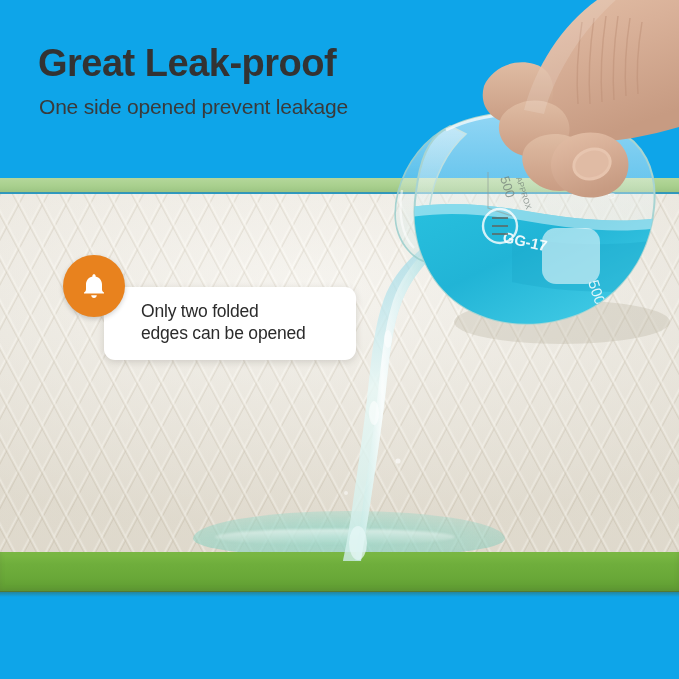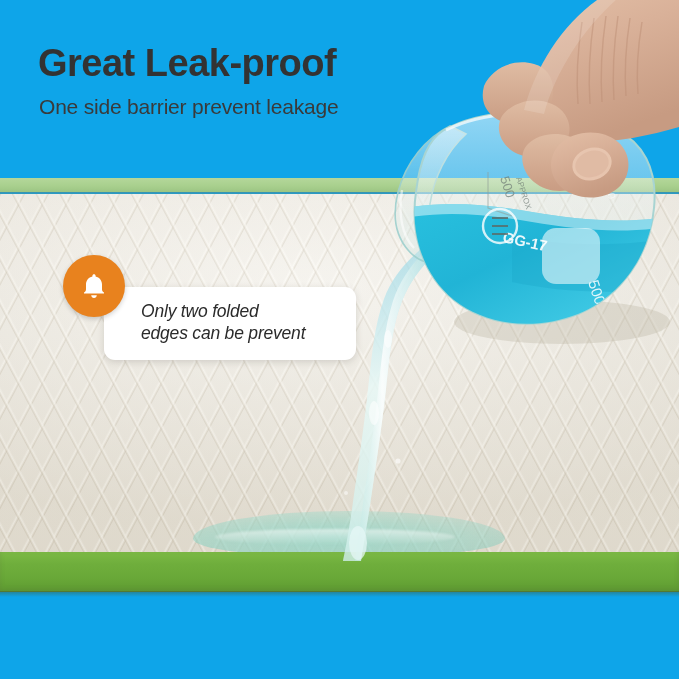--- a/index.html
+++ b/index.html
@@ -97,21 +97,21 @@
   .stream{
     position:absolute;left:330px;top:243px;width:130px;height:320px;
     overflow:visible;
   }
 
   
   .vessel{position:absolute;left:392px;top:86px;width:287px;height:260px;}
   .hand{position:absolute;left:432px;top:-6px;width:250px;height:250px;}
 
   
-  .callout{position:absolute;left:63px;top:255px;width:300px;height:100px;font-style:italic;}
+  .callout{position:absolute;left:63px;top:255px;width:300px;height:100px;}
   .badge{
     position:absolute;left:0;top:0;width:62px;height:62px;border-radius:50%;
     background:#e8821e;
     display:flex;align-items:center;justify-content:center;
     box-shadow:0 2px 5px rgba(0,0,0,.18);
     z-index:2;
   }
   .card{
     position:absolute;left:41px;top:32px;width:252px;
     background:#ffffff;border-radius:11px;
@@ -124,21 +124,21 @@
     font-size:17.5px;color:#2b2b2b;line-height:1.28;
     letter-spacing:-0.2px;white-space:nowrap;
   }
 </style>
 </head>
 <body>
 
 <div class="stage">
 
   <div class="headline">Great Leak-proof</div>
-  <div class="subhead">One side barrier prevent leakage</div>
+  <div class="subhead">One side opened prevent leakage</div>
 
   <div class="mat">
     <div class="mat-top-edge"></div>
     <div class="mat-top-shadow"></div>
 
     <div class="mat-face">
       <div class="texture"></div>
       <div class="mat-vignette"></div>
     </div>
 
@@ -268,21 +268,21 @@
              C116 180 116 162 128 150 Z" fill="url(#skin)"></path>
     <ellipse cx="160" cy="170" rx="20" ry="16" fill="#e8c6b0" opacity=".95" transform="rotate(-18 160 170)"></ellipse>
     <ellipse cx="160" cy="170" rx="17" ry="13" fill="#dcb49c" opacity=".6" transform="rotate(-18 160 170)"></ellipse>
 
     <path d="M92 116 C104 72 130 30 168 4 L186 4 C152 34 124 76 112 120 Z" fill="#ffffff" opacity=".14"></path>
   </svg>
 
   <div class="callout">
     <div class="card">
       <div class="card-line">Only two folded</div>
-      <div class="card-line">edges can be prevent</div>
+      <div class="card-line">edges can be opened</div>
     </div>
     <div class="badge">
       <svg width="32" height="32" viewBox="0 0 32 32">
         <path d="M16 4.2 C16.9 4.2 17.6 4.9 17.6 5.8 L17.6 6.6 C21.4 7.4 24 10.7 24 14.6
                  L24 19.2 C24 20.4 24.6 21.5 25.6 22.2 L26 22.5 L26 23.6 L6 23.6 L6 22.5 L6.4 22.2
                  C7.4 21.5 8 20.4 8 19.2 L8 14.6 C8 10.7 10.6 7.4 14.4 6.6 L14.4 5.8
                  C14.4 4.9 15.1 4.2 16 4.2 Z" fill="#ffffff"></path>
         <path d="M13.2 25.2 L18.8 25.2 C18.8 26.8 17.5 28 16 28 C14.5 28 13.2 26.8 13.2 25.2 Z" fill="#ffffff"></path>
       </svg>
     </div>

